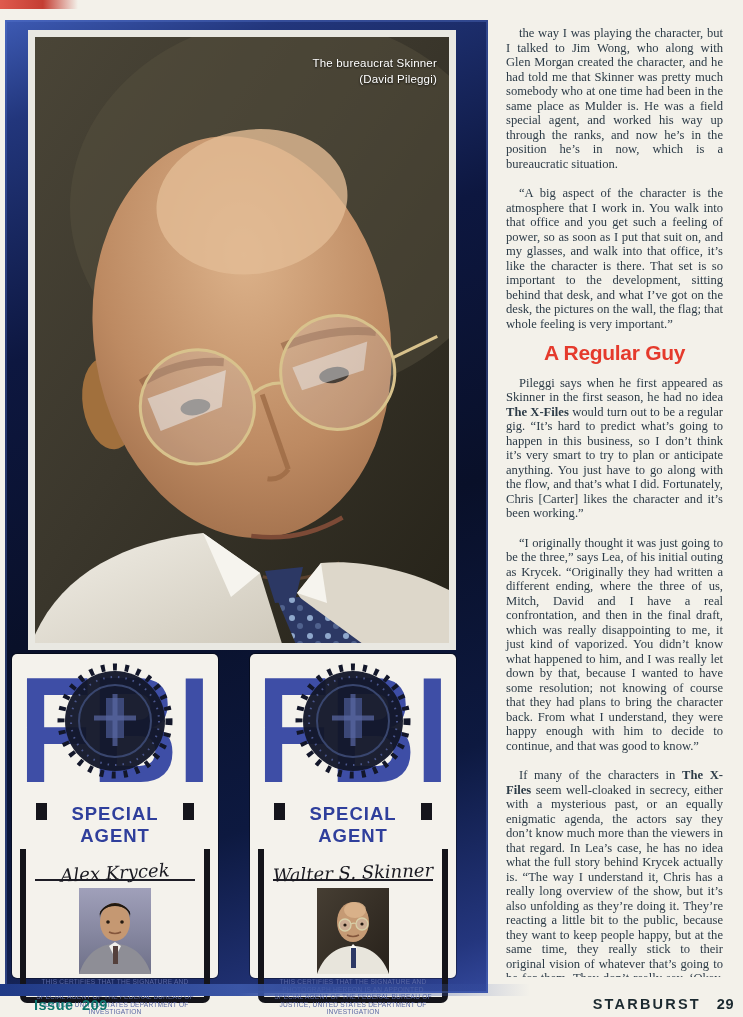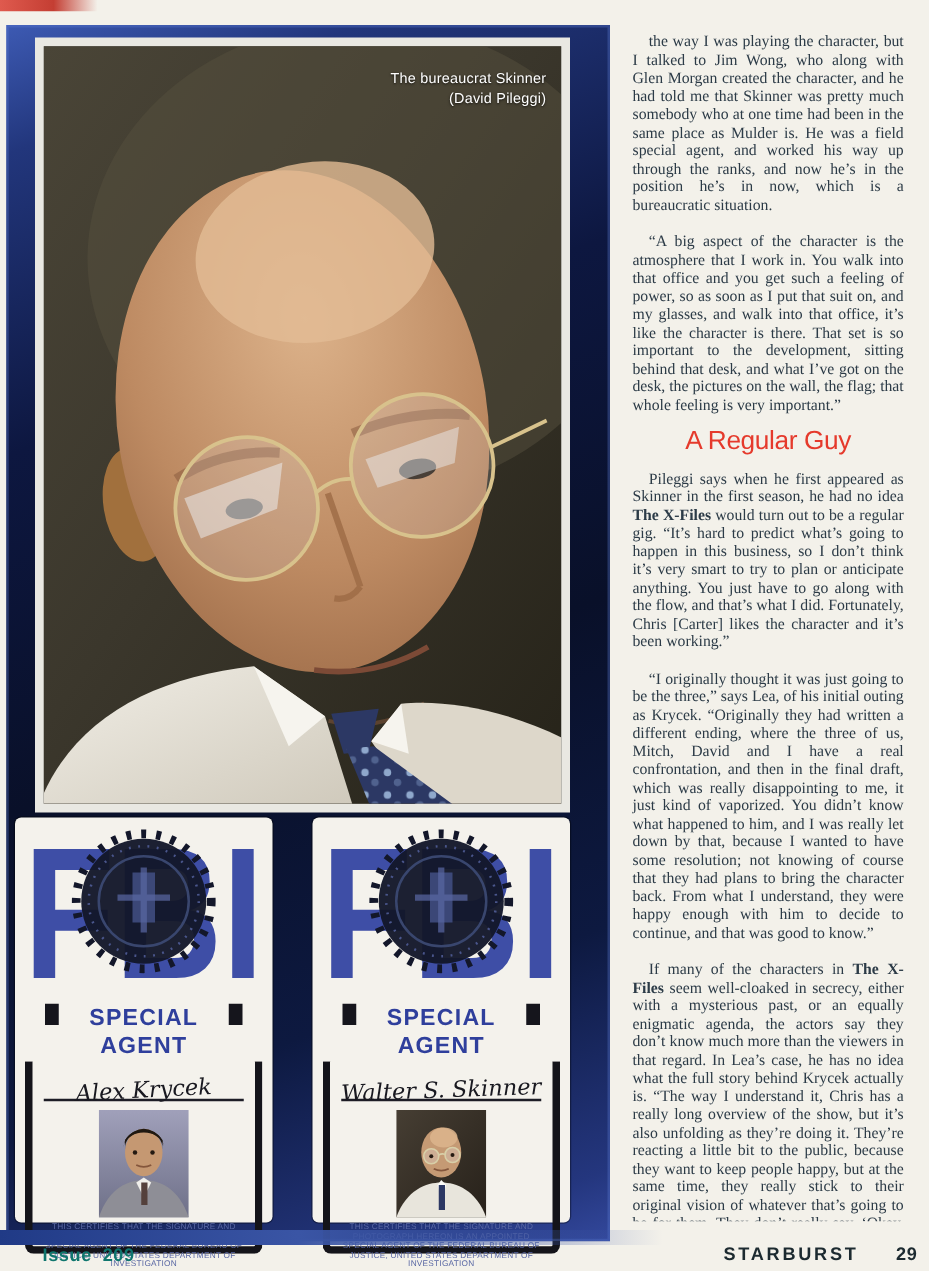--- a/index.html
+++ b/index.html
@@ -51,32 +51,32 @@
   .fine-print{margin:4px auto 0;width:160px;text-align:center;
     font-family:"Liberation Sans",sans-serif;font-size:6.6px;line-height:7.6px;
     color:#5a68a4;letter-spacing:.2px;}
 
   
   .article{position:absolute;left:491px;top:11px;width:247px;height:966px;overflow:hidden;
     color:#2c3b47;font-size:12.6px;line-height:14.5px;text-align:justify;}
   .article p{margin:15px;text-indent:13px;}
   .article .bold{font-weight:bold;}
   .article-heading{margin:14px 0 9px;text-align:center;color:#e53a2c;
-    font-family:"Liberation Sans",sans-serif;font-weight:normal;font-size:21px;letter-spacing:-.3px;}
+    font-family:"Liberation Sans",sans-serif;font-weight:bold;font-size:21px;letter-spacing:-.3px;}
 
   
   .bottom-bar{position:absolute;left:0;top:984px;width:530px;height:12px;
     background:linear-gradient(to right,#203a86,#3a55a5 45%,rgba(100,125,190,0));}
   .footer-issue{position:absolute;left:34px;top:997px;
     font-family:"Liberation Sans",sans-serif;font-weight:bold;font-size:14.5px;
     color:#0f766e;letter-spacing:.5px;word-spacing:4px;}
   .footer-mag{position:absolute;right:9px;top:996px;
     font-family:"Liberation Sans",sans-serif;font-weight:bold;font-size:14.5px;
     color:#1c2a30;letter-spacing:2.2px;}
-  .footer-mag .pn{margin-left:30px;letter-spacing:.5px;}
+  .footer-mag .pn{margin-left:16px;letter-spacing:.5px;}
 </style>
 </head>
 <body>
 
 <div class="red-mark"></div>
 
 <div class="left-panel">
 
   <div class="photo-frame">
     <div class="portrait-wrap">

